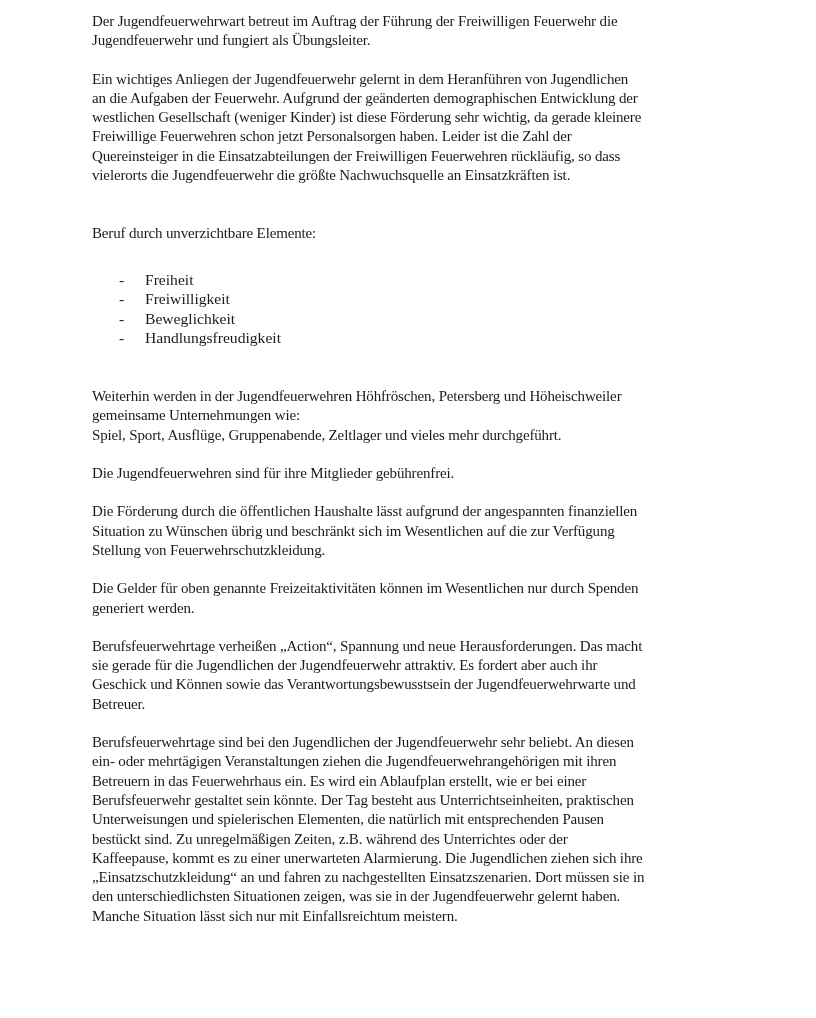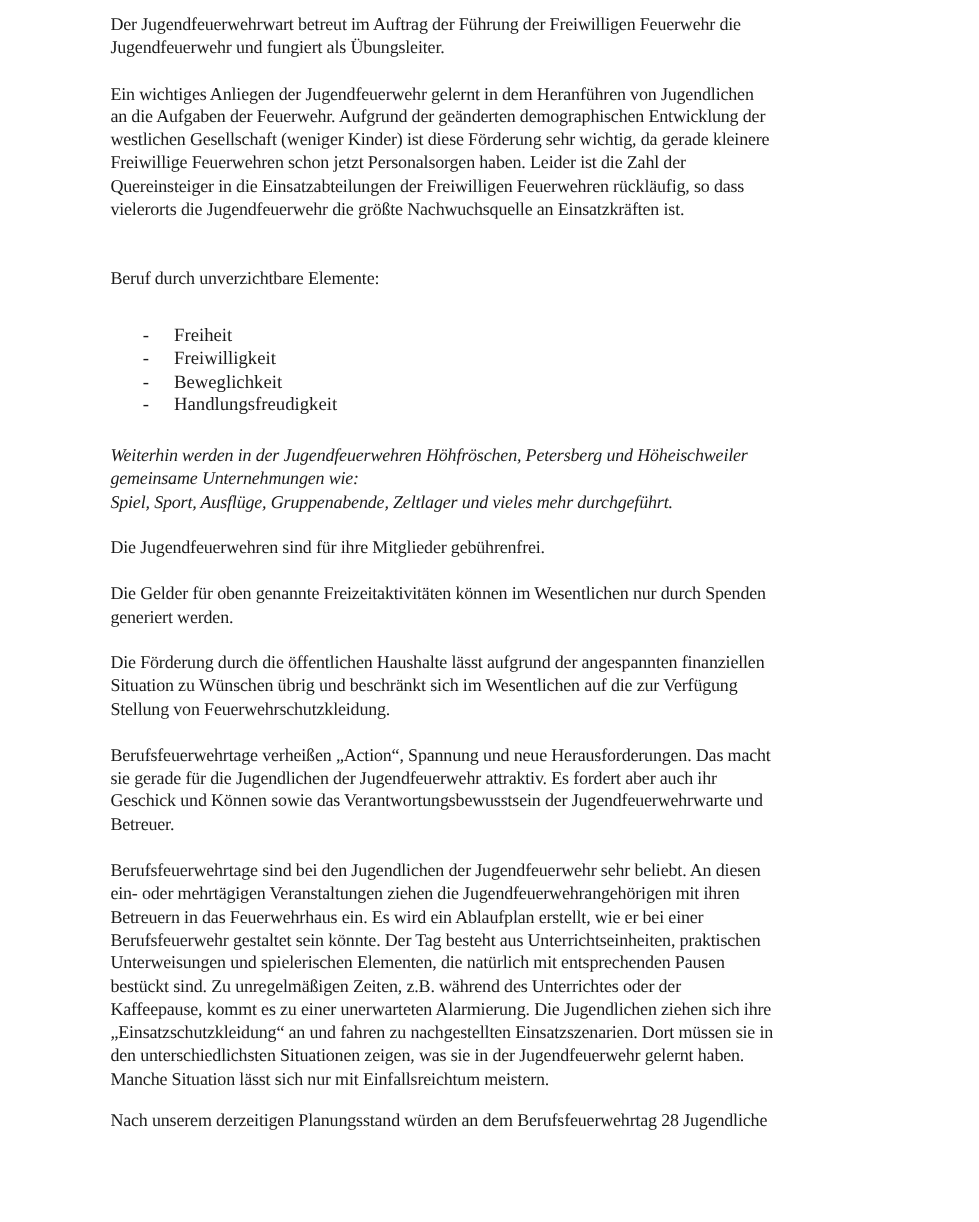--- a/index.html
+++ b/index.html
@@ -82,39 +82,39 @@
     <li class="bullet-item">
       <span class="bullet-dash">-</span>
       <span class="bullet-text">Beweglichkeit</span>
     </li>
     <li class="bullet-item">
       <span class="bullet-dash">-</span>
       <span class="bullet-text">Handlungsfreudigkeit</span>
     </li>
   </ul>
 
-  <p class="para" style="margin-top:24px;font-style:italic;">
+  <p class="para" style="margin-top:40px;">
     <span>Weiterhin werden in der Jugendfeuerwehren Höhfröschen, Petersberg und Höheischweiler</span><br>
     <span>gemeinsame Unternehmungen wie:</span><br>
     <span>Spiel, Sport, Ausflüge, Gruppenabende, Zeltlager und vieles mehr durchgeführt.</span>
   </p>
 
   <p class="para">
     <span>Die Jugendfeuerwehren sind für ihre Mitglieder gebührenfrei.</span>
   </p>
 
   <p class="para">
-    <span>Die Gelder für oben genannte Freizeitaktivitäten können im Wesentlichen nur durch Spenden</span><br>
-    <span>generiert werden.</span>
+    <span>Die Förderung durch die öffentlichen Haushalte lässt aufgrund der angespannten finanziellen</span><br>
+    <span>Situation zu Wünschen übrig und beschränkt sich im Wesentlichen auf die zur Verfügung</span><br>
+    <span>Stellung von Feuerwehrschutzkleidung.</span>
   </p>
 
   <p class="para">
-    <span>Die Förderung durch die öffentlichen Haushalte lässt aufgrund der angespannten finanziellen</span><br>
-    <span>Situation zu Wünschen übrig und beschränkt sich im Wesentlichen auf die zur Verfügung</span><br>
-    <span>Stellung von Feuerwehrschutzkleidung.</span>
+    <span>Die Gelder für oben genannte Freizeitaktivitäten können im Wesentlichen nur durch Spenden</span><br>
+    <span>generiert werden.</span>
   </p>
 
 
   <p class="para">
     <span>Berufsfeuerwehrtage verheißen „Action“, Spannung und neue Herausforderungen. Das macht</span><br>
     <span>sie gerade für die Jugendlichen der Jugendfeuerwehr  attraktiv. Es fordert aber auch ihr</span><br>
     <span>Geschick und Können sowie das Verantwortungsbewusstsein der Jugendfeuerwehrwarte und</span><br>
     <span>Betreuer.</span>
   </p>
 
@@ -124,17 +124,14 @@
     <span>Betreuern in das Feuerwehrhaus ein. Es wird ein Ablaufplan erstellt, wie er bei einer</span><br>
     <span>Berufsfeuerwehr gestaltet sein könnte. Der Tag besteht aus Unterrichtseinheiten, praktischen</span><br>
     <span>Unterweisungen und spielerischen Elementen, die natürlich mit entsprechenden Pausen</span><br>
     <span>bestückt sind. Zu unregelmäßigen Zeiten, z.B. während des Unterrichtes oder der</span><br>
     <span>Kaffeepause, kommt es zu einer unerwarteten Alarmierung. Die Jugendlichen ziehen sich ihre</span><br>
     <span>„Einsatzschutzkleidung“ an und fahren zu nachgestellten Einsatzszenarien. Dort müssen sie in</span><br>
     <span>den unterschiedlichsten Situationen zeigen, was sie in der Jugendfeuerwehr gelernt haben.</span><br>
     <span>Manche Situation lässt sich nur mit Einfallsreichtum meistern.</span>
   </p>
 
-  <p class="para" style="margin-top:-4px;">
-    <span>Nach unserem derzeitigen Planungsstand würden an dem Berufsfeuerwehrtag 28 Jugendliche</span>
-  </p>
 
 </div>
 
 </body></html>

